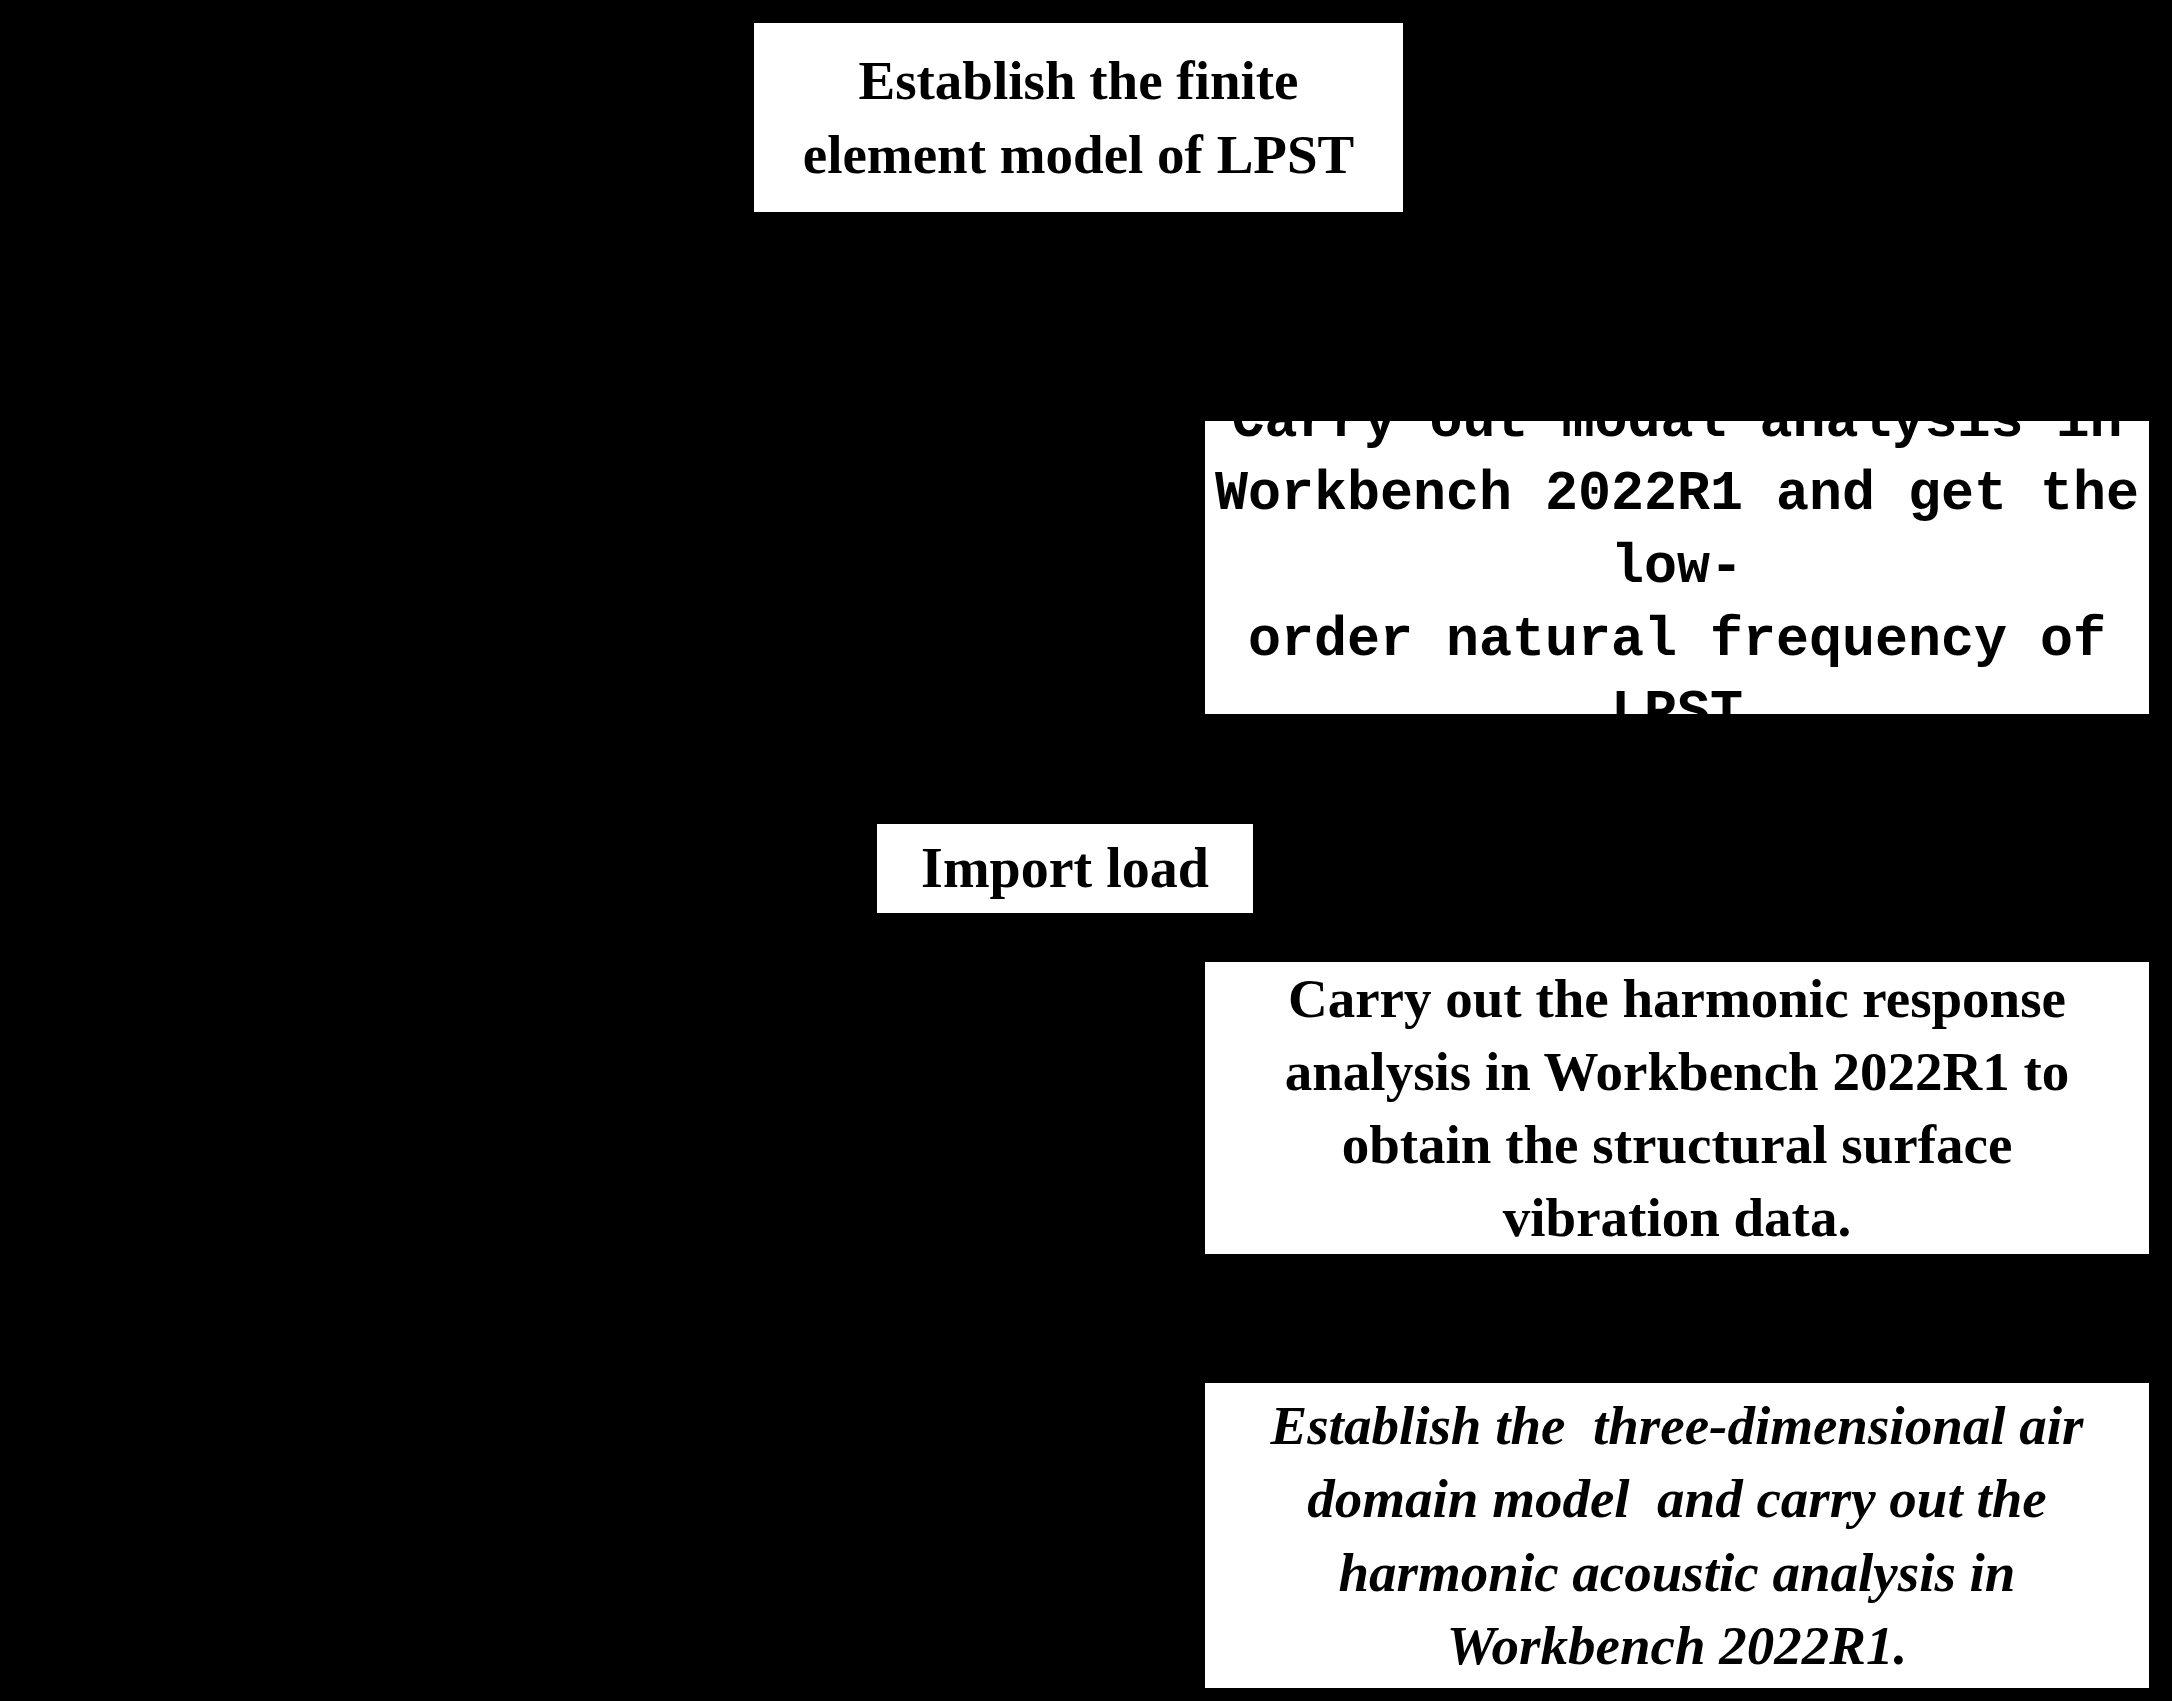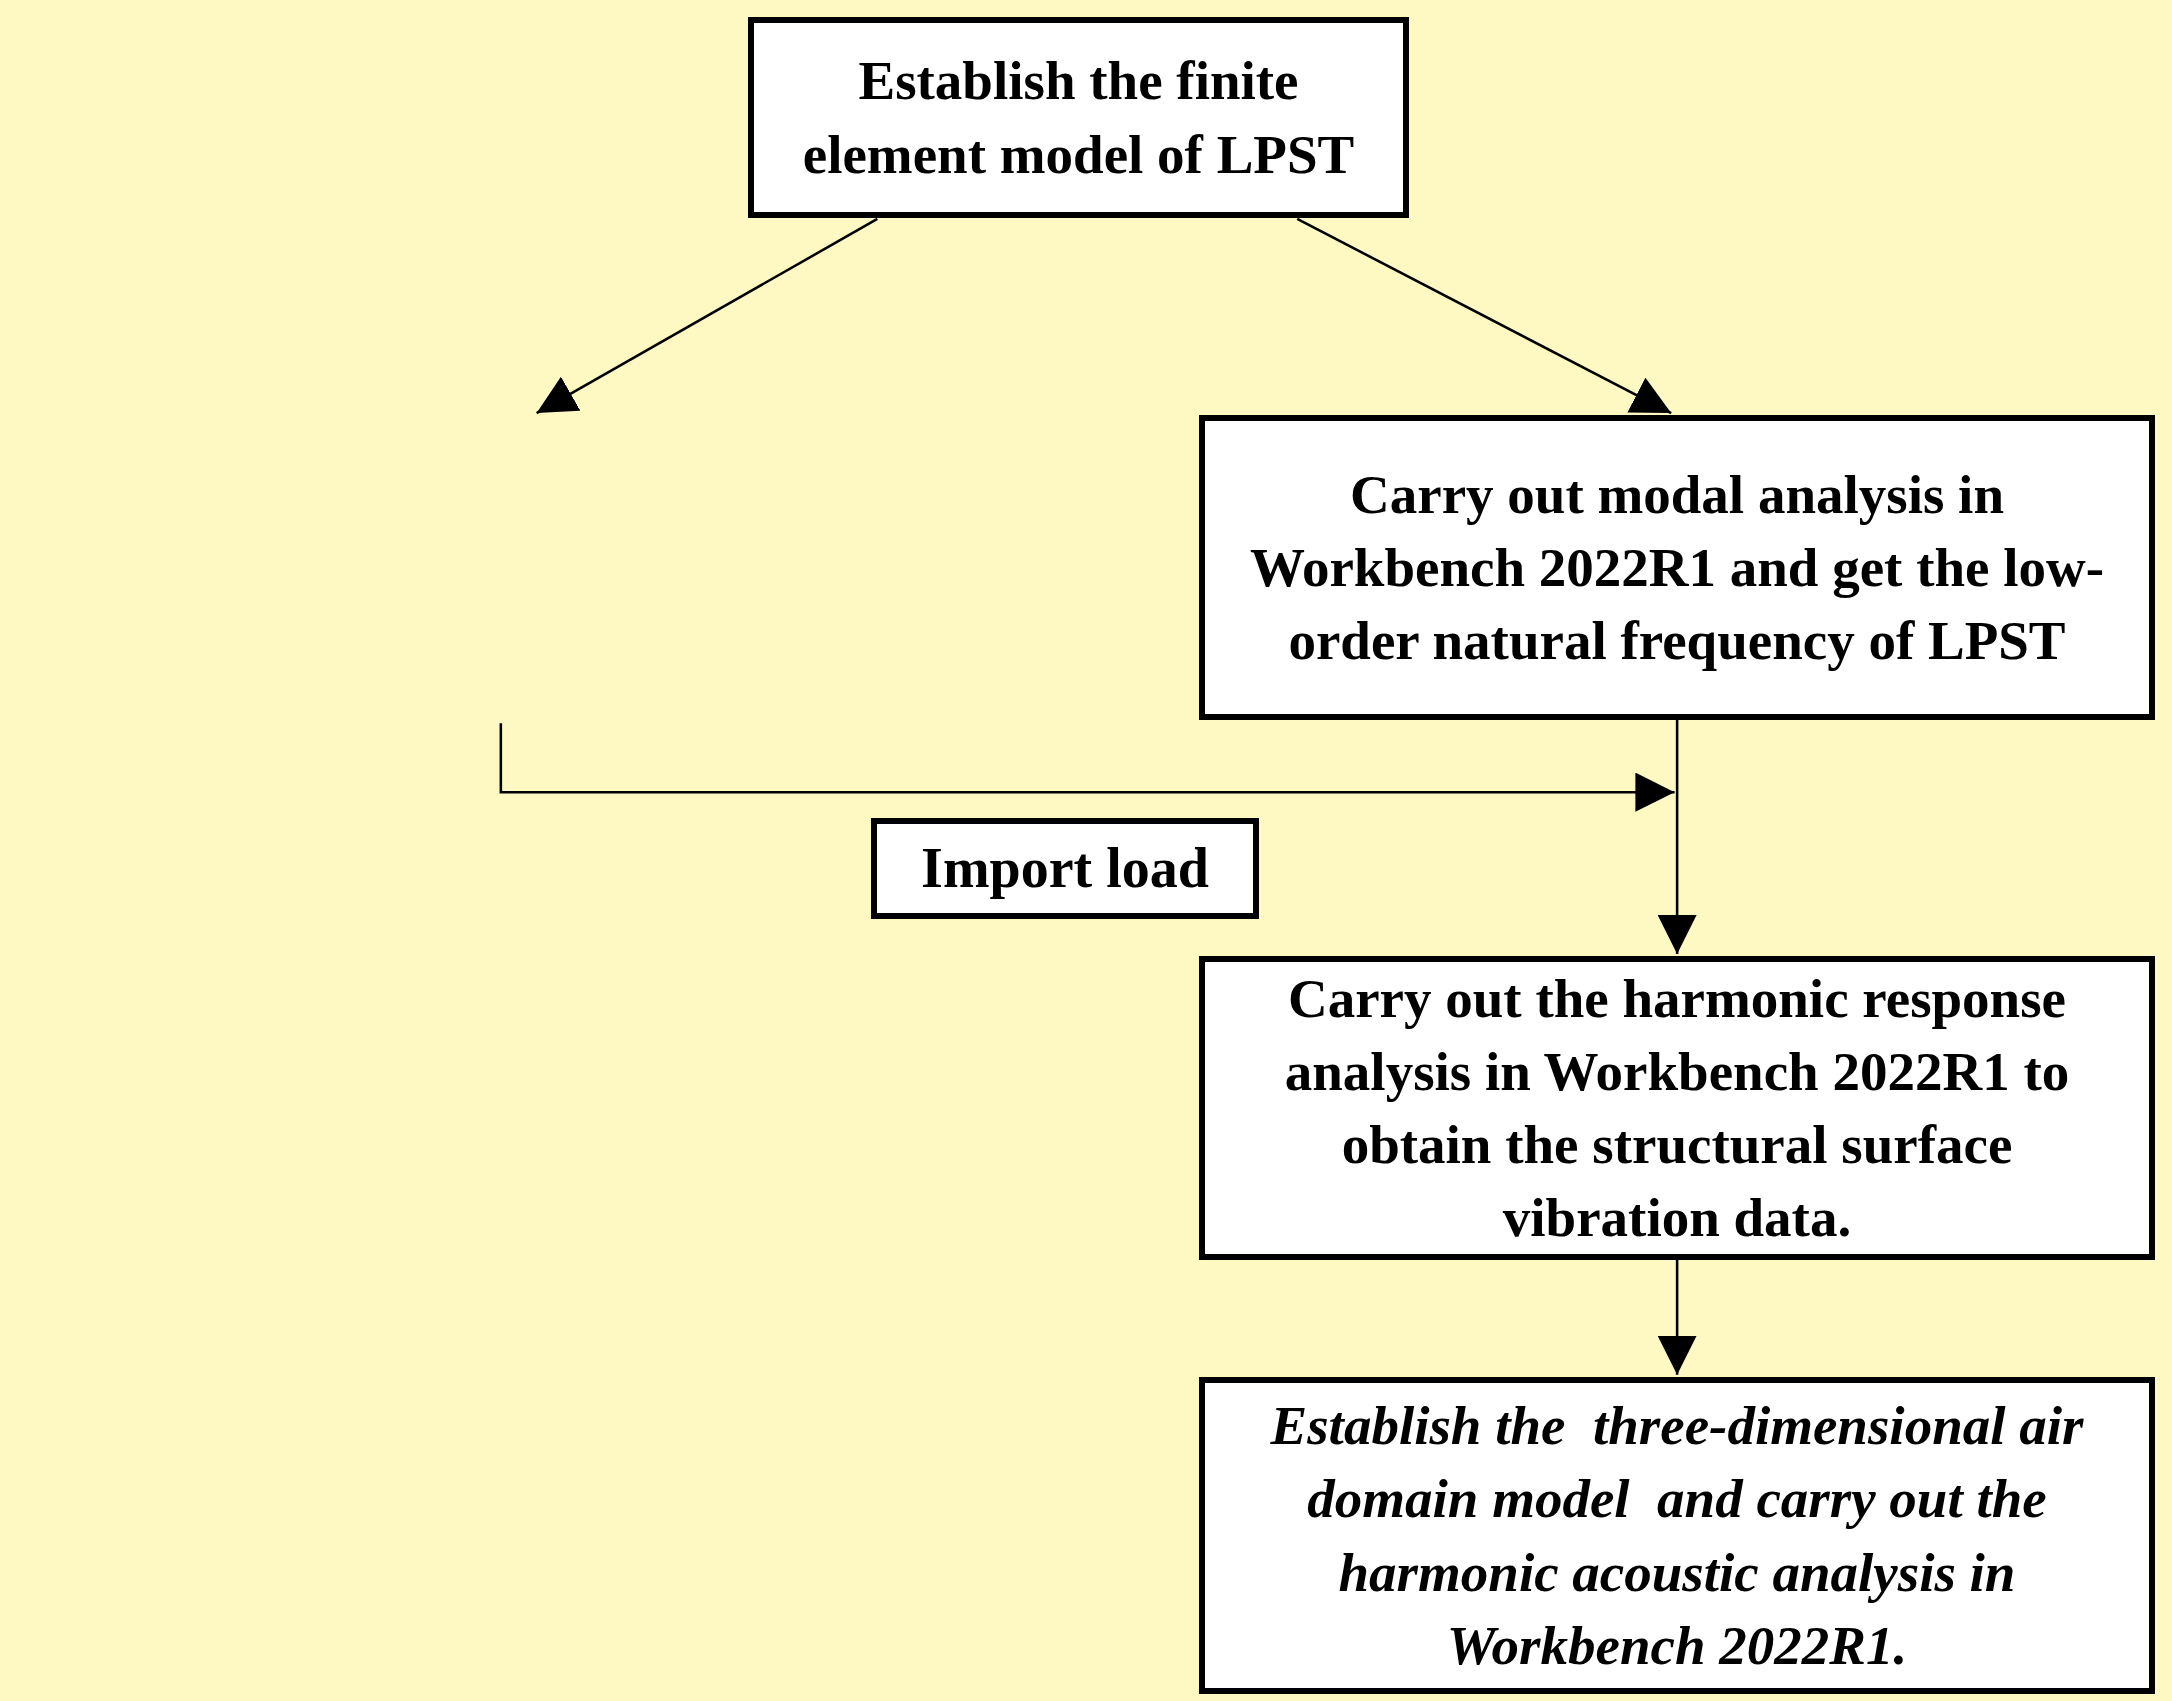--- a/index.html
+++ b/index.html
@@ -4,21 +4,21 @@
 <style>
   html, body {
     margin: 0;
     padding: 0;
     background: #ffffff;
   }
   .canvas {
     position: relative;
     width: 2172px;
     height: 1701px;
-    background: #fef9c3;
+    background: #000000;
     font-family: "Liberation Serif", "DejaVu Serif", serif;
     overflow: hidden;
   }
   .connectors {
     position: absolute;
     left: 0;
     top: 0;
     width: 2172px;
     height: 1701px;
     display: block;
@@ -36,21 +36,21 @@
     color: #000000;
     font-size: 55px;
     line-height: 1.33;
   }
   .box-text {
     white-space: pre-wrap;
     padding: 0 8.5px;
   }
   .box-top      { left: 748px;  top: 17px;   width: 661px;  height: 201px; }
   .box-left     { left: 21px;   top: 415px;  width: 959px; height: 308px; }
-  .box-right    { left: 1199px; top: 415px;  width: 956px; height: 305px; }
+  .box-right    { left: 1199px; top: 415px;  width: 956px; height: 305px; font-family: Liberation Mono, monospace; }
   .box-import   { left: 871px; top: 818px;  width: 388px;  height: 101px; font-size: 56px; }
   .box-harmonic { left: 1199px; top: 956px; width: 956px; height: 304px; }
   .box-acoustic { left: 1199px; top: 1377px; width: 956px; height: 317px; font-style: italic; }
 </style>
 </head>
 <body>
 
 <div class="canvas">
 
   <svg class="connectors" viewBox="0 0 2550 1997" xmlns="http://www.w3.org/2000/svg">

